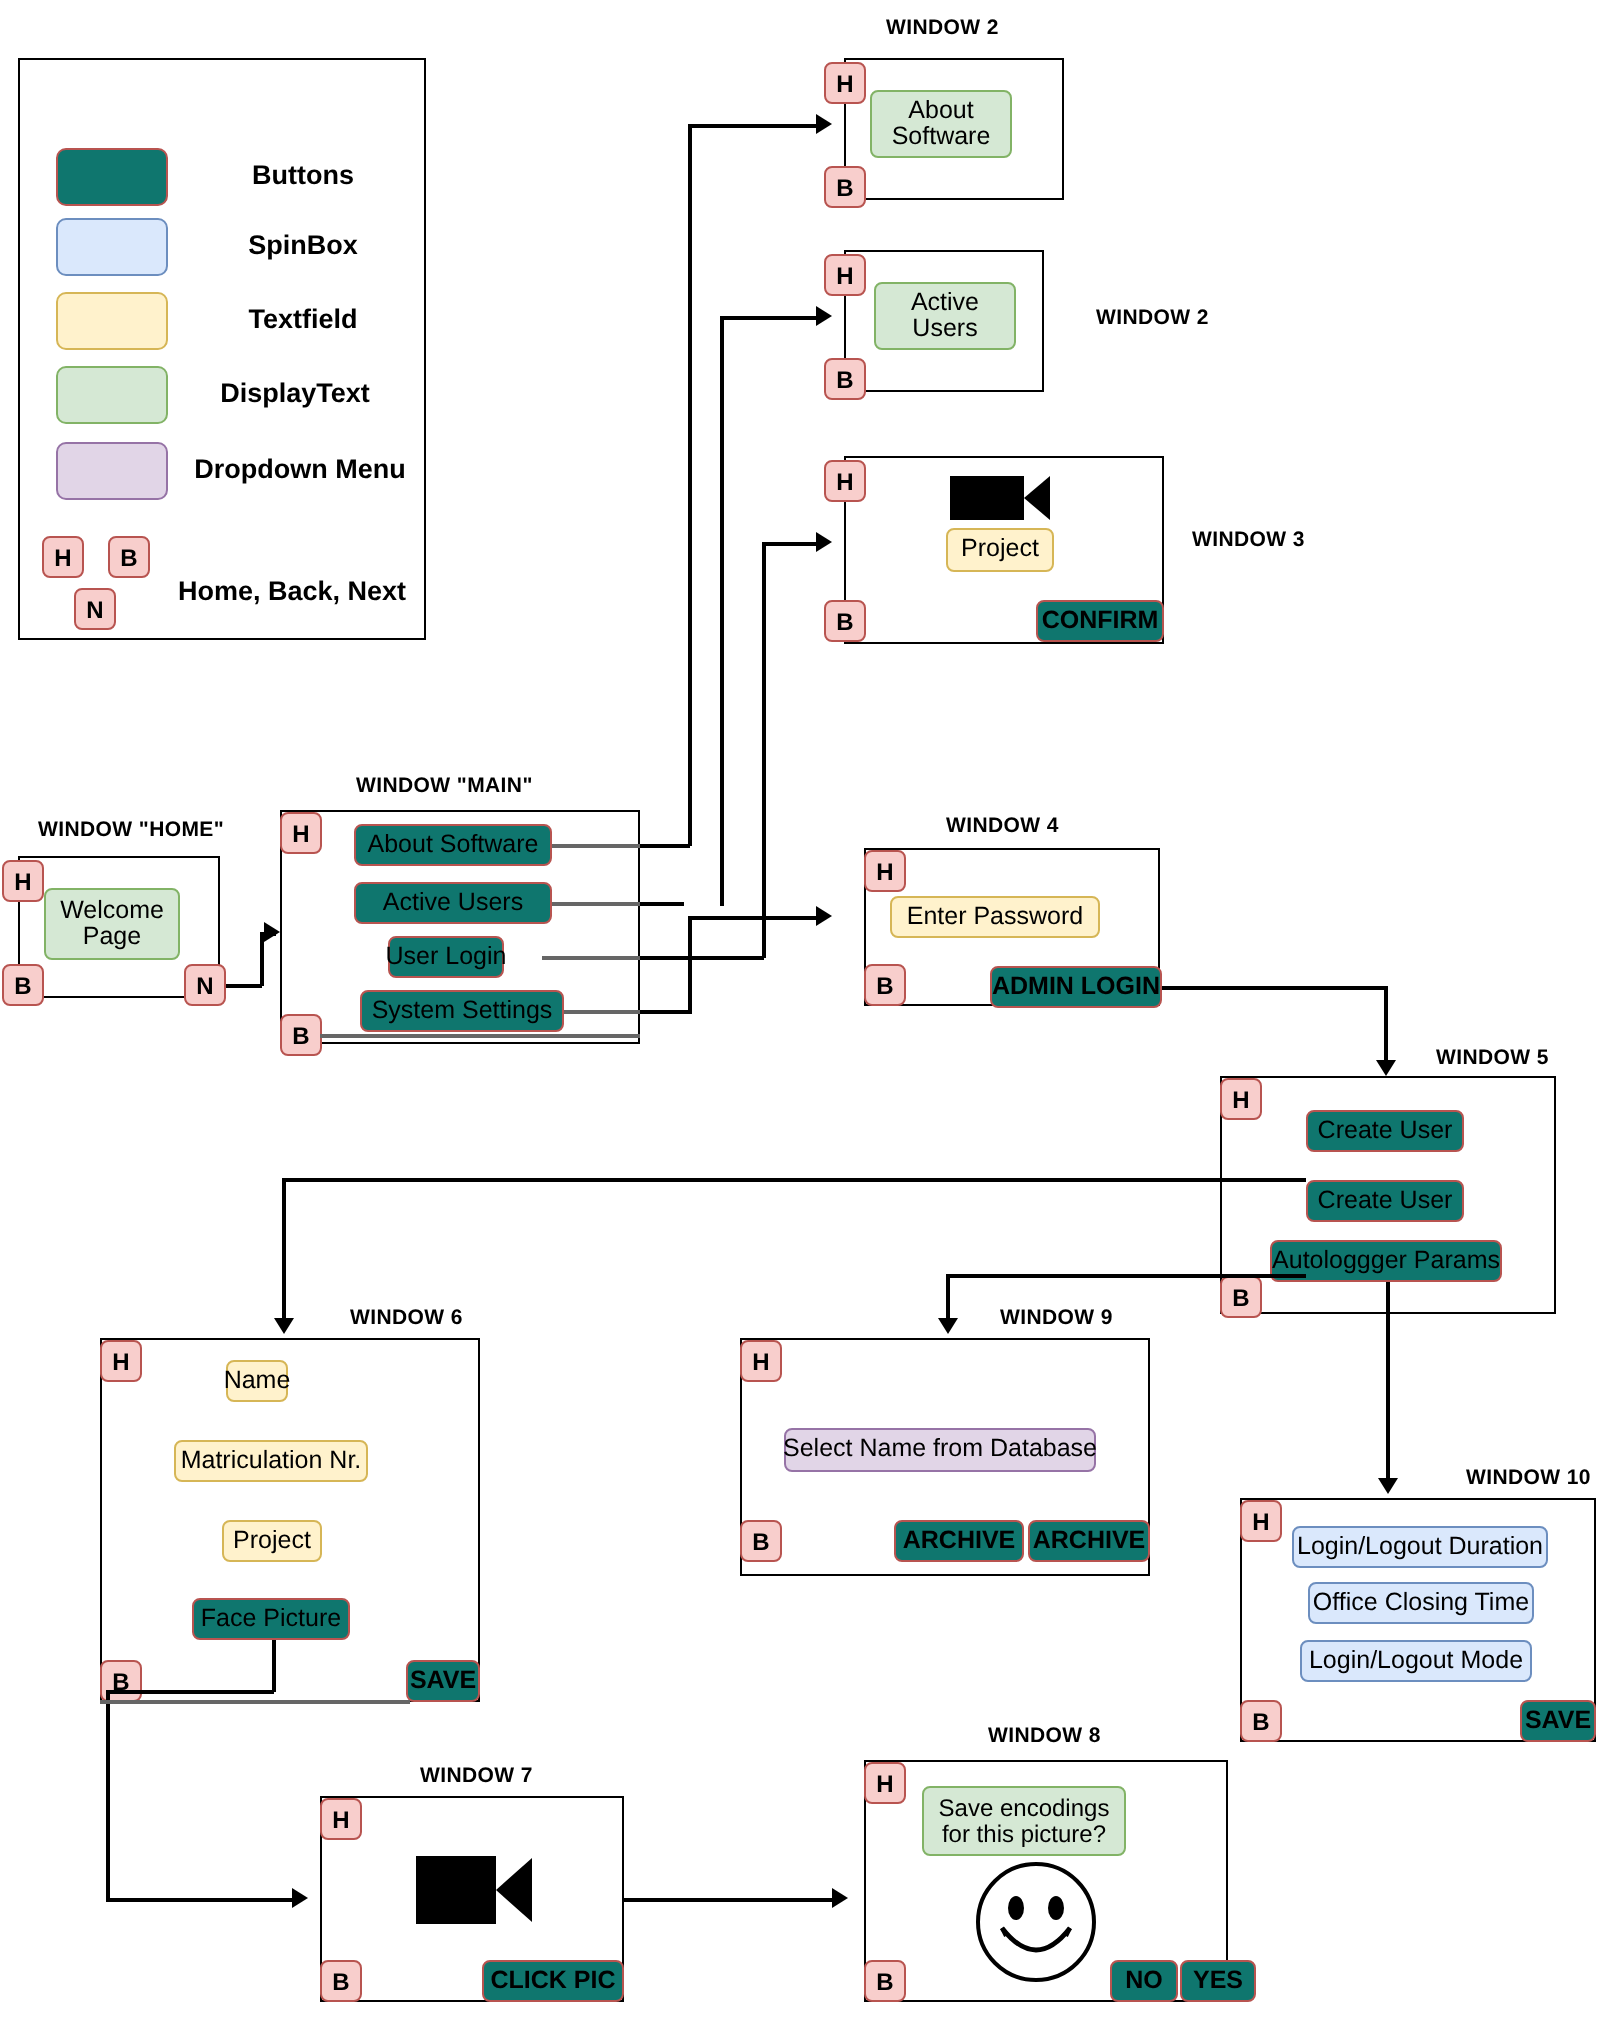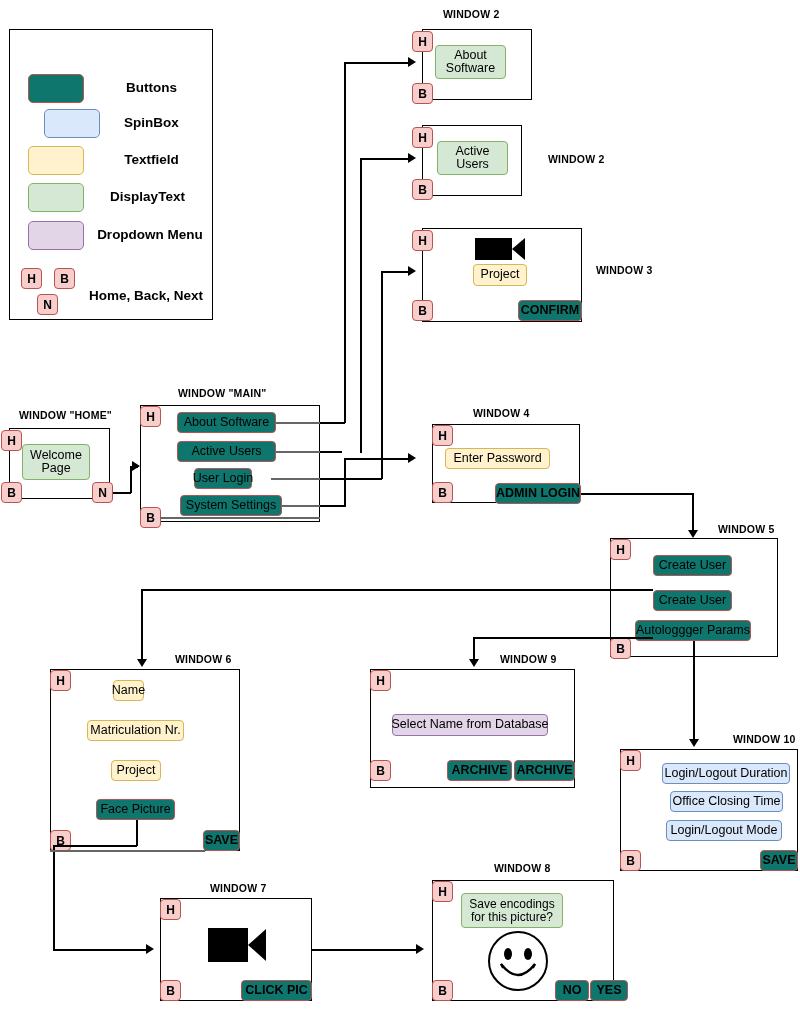--- a/index.html
+++ b/index.html
@@ -12,21 +12,21 @@
   .win{position:absolute;box-sizing:border-box;border:1.6px solid #000;background:#fff;}
   .wtitle{position:absolute;font-size:10.5px;font-weight:bold;color:#000;
           letter-spacing:.2px;white-space:nowrap;}
 
   
   .node{position:absolute;box-sizing:border-box;display:flex;align-items:center;
         justify-content:center;text-align:center;border-radius:4px;
         font-size:12.5px;color:#000;line-height:1.08;padding:0 4px;white-space:nowrap;}
   .node.multi{white-space:normal;}
   .btn   {background:#0f766e;border:1.1px solid #b85450;}
-  .spin  {background:#dae8fc;border:1.1px solid #6c8ebf;margin-left:16px;}
+  .spin  {background:#dae8fc;border:1.1px solid #6c8ebf;}
   .text  {background:#fff2cc;border:1.1px solid #d6b656;}
   .disp  {background:#d5e8d4;border:1.1px solid #82b366;}
   .drop  {background:#e1d5e7;border:1.1px solid #9673a6;}
 
   
   .navkey{position:absolute;box-sizing:border-box;width:21px;height:21px;
           background:#f8cecc;border:1.1px solid #b85450;border-radius:4px;
           display:flex;align-items:center;justify-content:center;
           font-size:12px;font-weight:bold;color:#000;}
 

